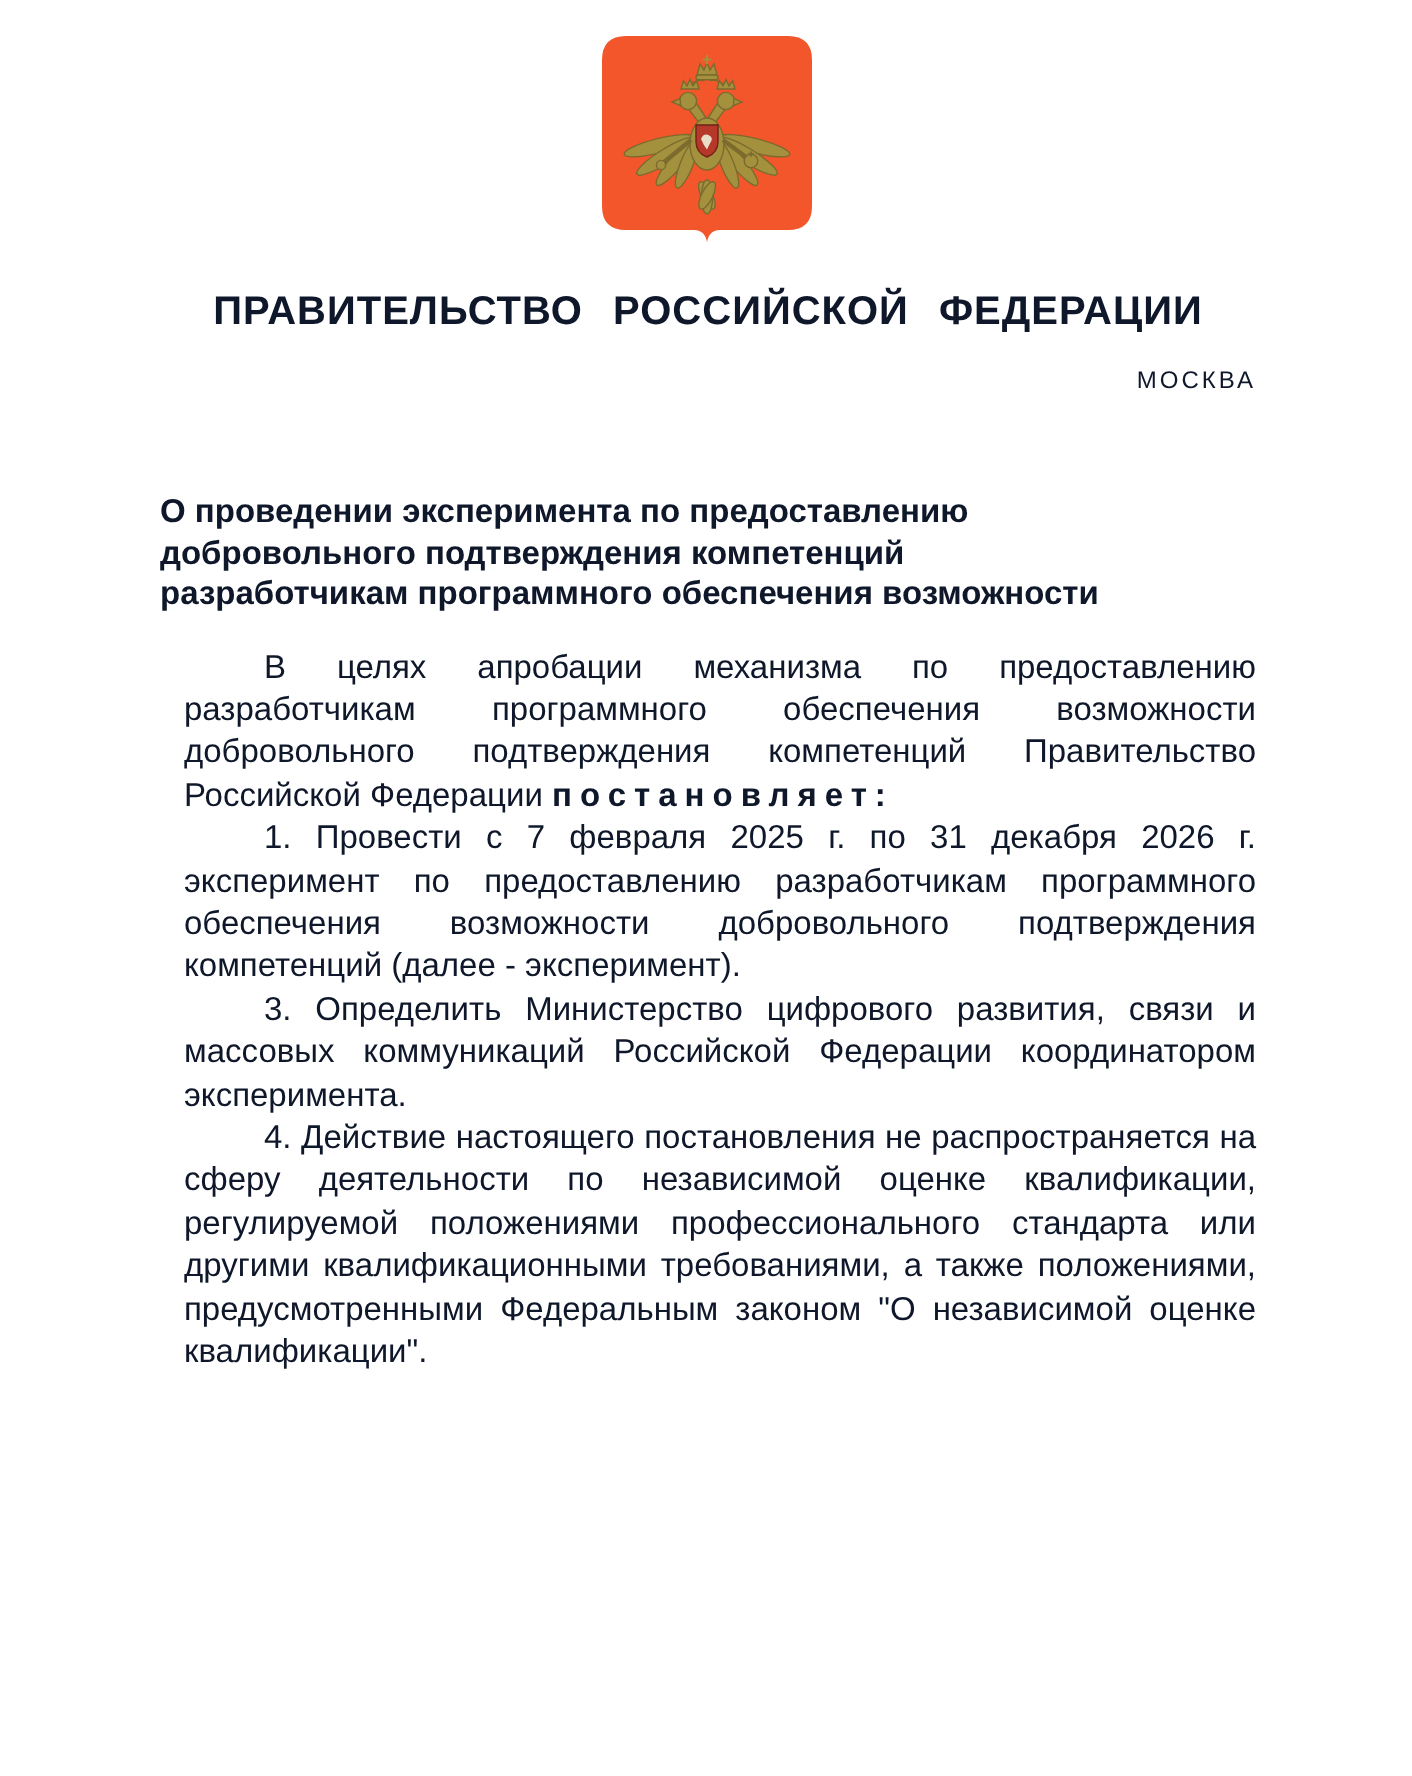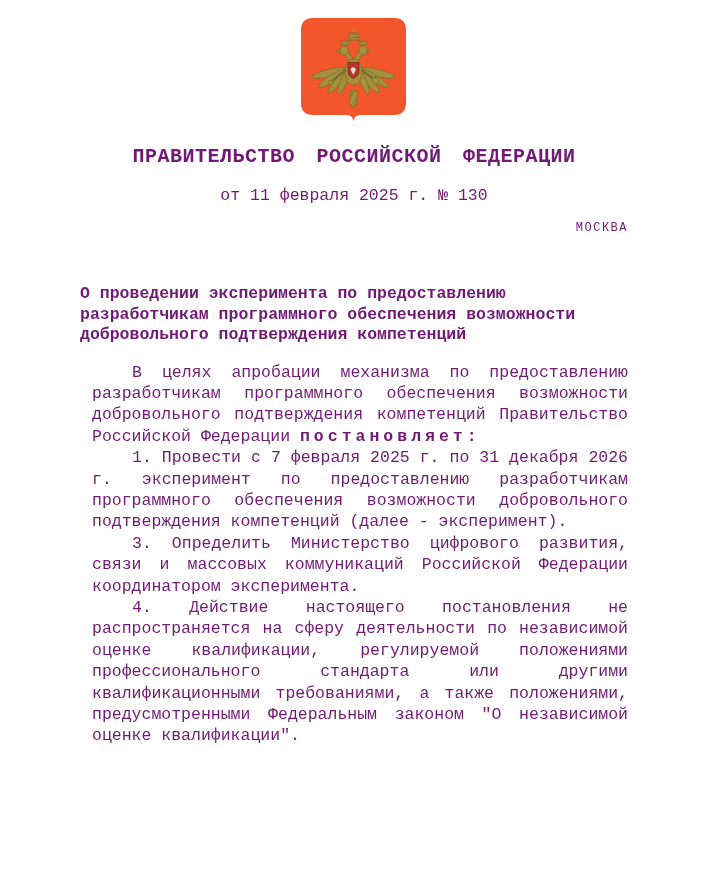--- a/index.html
+++ b/index.html
@@ -5,22 +5,22 @@
   html, body {
     margin: 0;
     padding: 0;
     background: #ffffff;
   }
   .page {
     position: relative;
     width: 706px;
     height: 760px;
     background: #ffffff;
-    font-family: Liberation Mono, monospace;
-    color: #701a75;
+    font-family: Liberation Sans, sans-serif;
+    color: #0f172a;
     overflow: hidden;
   }
   .column {
     width: 548px;
     margin: 0 auto 0 80px;
   }
   
   .crest {
     width: 107px;
     height: 105px;
@@ -144,27 +144,26 @@
       <circle cx="75.5" cy="63.5" r="3.4"></circle>
       <path d="M75.5 58.8 v2.6 M74.2 60 h2.6" stroke-width="0.9" fill="none"></path>
     </g>
 
     <path d="M48 45.5 h11 v8.2 q0 5.6 -5.5 7.8 q-5.5 -2.2 -5.5 -7.8 z" stroke="#732015" stroke-width="0.7" fill="#B5382A"></path>
     <path d="M50.5 52.5 q1.5 -3.5 4.5 -1.5 q1.5 1 0.5 2.8 q-1.2 2.2 -2 4 q-1.8 -2.3 -3 -5.3 z" fill="#E9DCC8" stroke="none"></path>
   </svg>
 
   <div class="column">
     <div class="org-name">ПРАВИТЕЛЬСТВО РОССИЙСКОЙ ФЕДЕРАЦИИ</div>
-    <div class="date-line">от 11 февраля 2025 г. № 130</div>
     <div class="city">МОСКВА</div>
 
     <div class="title">
       <span class="title-line">О проведении эксперимента по предоставлению</span>
+      <span class="title-line">добровольного подтверждения компетенций</span>
       <span class="title-line">разработчикам программного обеспечения возможности</span>
-      <span class="title-line">добровольного подтверждения компетенций</span>
     </div>
 
     <div class="body-text">
       <p><span>В целях апробации механизма по предоставлению разработчикам программного обеспечения возможности добровольного подтверждения компетенций Правительство Российской Федерации </span><span class="resolves">постановляет:</span></p>
       <p>1. Провести с 7 февраля 2025 г. по 31 декабря 2026 г. эксперимент по предоставлению разработчикам программного обеспечения возможности добровольного подтверждения компетенций (далее - эксперимент).</p>
       <p>3. Определить Министерство цифрового развития, связи и массовых коммуникаций Российской Федерации координатором эксперимента.</p>
       <p>4. Действие настоящего постановления не распространяется на сферу деятельности по независимой оценке квалификации, регулируемой положениями профессионального стандарта или другими квалификационными требованиями, а также положениями, предусмотренными Федеральным законом "О независимой оценке квалификации".</p>
     </div>
   </div>
 

